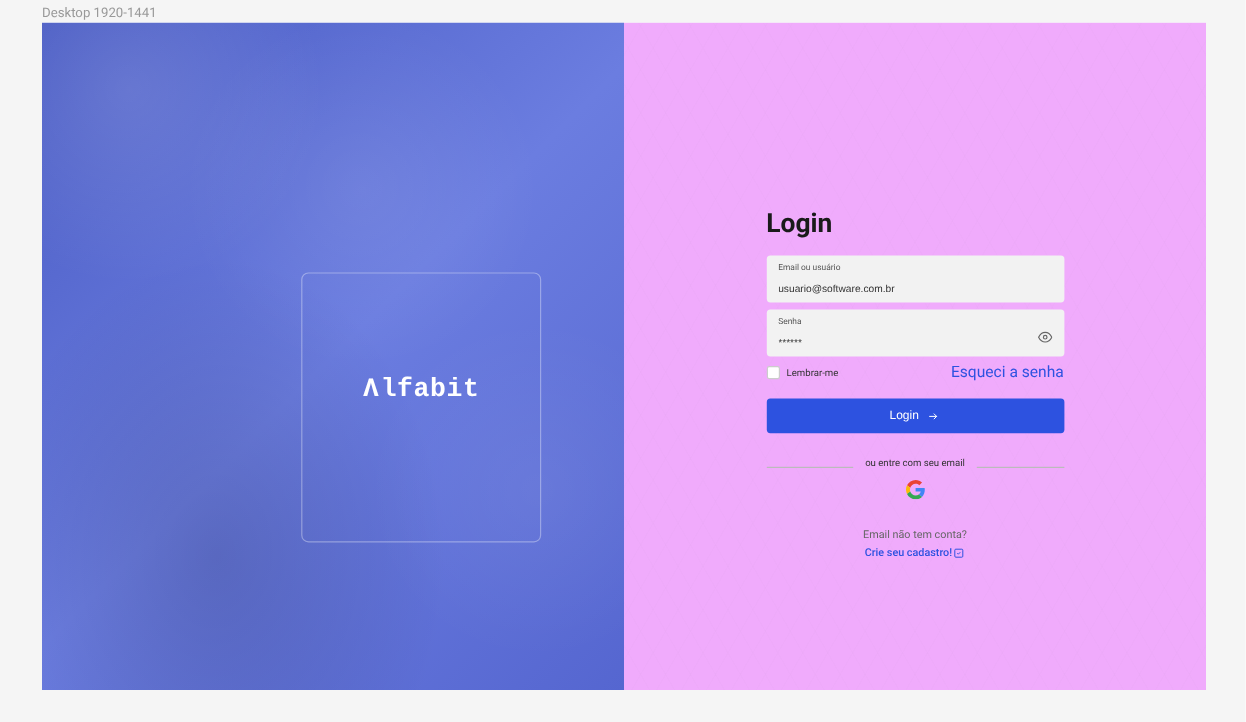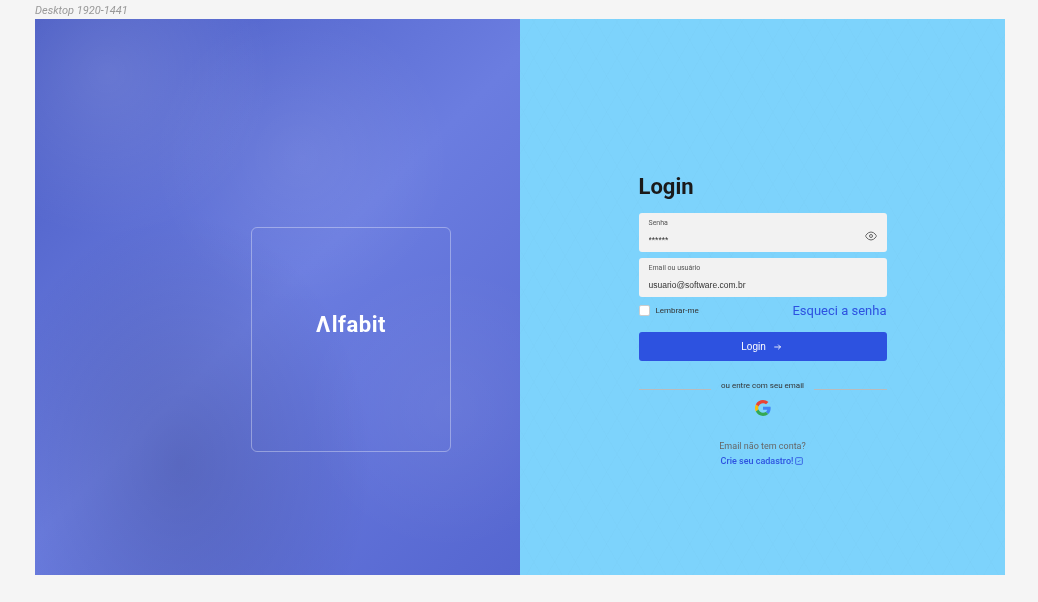--- a/index.html
+++ b/index.html
@@ -7,21 +7,20 @@
       font-family: -apple-system, BlinkMacSystemFont, 'Segoe UI', Roboto, sans-serif;
       background: #f5f5f5;
       width: 1038px;
       height: 602px;
       overflow: hidden;
     }
     .frame-label {
       color: #999;
       font-size: 11px;
       padding: 4px 12px 2px 35px;
-      font-style: italic;
     }
     .container {
       display: flex;
       width: 970px;
       height: 556px;
       margin: 0 0 0 35px;
       background: #fff;
     }
     .left-panel {
       width: 485px;
@@ -51,20 +50,21 @@
       left: 216px;
       width: 200px;
       height: 225px;
       border: 1px solid rgba(255,255,255,0.35);
       border-radius: 6px;
       display: flex;
       flex-direction: column;
       align-items: center;
       justify-content: center;
       padding: 20px;
+      font-family: Liberation Mono, monospace;
     }
     .logo {
       color: #fff;
       font-size: 22px;
       font-weight: 700;
       letter-spacing: 0.5px;
       margin-bottom: 30px;
     }
     .logo-a {
       display: inline-block;
@@ -72,21 +72,21 @@
     }
     .welcome-text {
       color: #fff;
       font-size: 10px;
       text-align: center;
       line-height: 1.5;
     }
     .right-panel {
       width: 485px;
       height: 556px;
-      background: #7dd3fc;
+      background: #f0abfc;
       position: relative;
       display: flex;
       flex-direction: column;
       align-items: center;
       padding-top: 155px;
     }
     .right-panel::before {
       content: "";
       position: absolute;
       inset: 0;
@@ -246,35 +246,35 @@
       </div>
     </div>
   </div>
 
   <div class="right-panel">
     <div class="form-wrap">
 
       <h1 class="login-title">Login</h1>
 
       <div class="field">
+        <label class="field-label">Email ou usuário</label>
+        <input class="field-input" type="text" value="usuario@software.com.br" style="">
+      </div>
+
+      <div class="field">
         <label class="field-label">Senha</label>
         <input class="field-input" type="text" value="******" style="">
         <span class="eye-icon">
           <svg viewBox="0 0 24 24" fill="none" stroke="#666" stroke-width="2">
             <path d="M1 12s4-8 11-8 11 8 11 8-4 8-11 8-11-8-11-8z"></path>
             <circle cx="12" cy="12" r="3"></circle>
           </svg>
         </span>
       </div>
 
-      <div class="field">
-        <label class="field-label">Email ou usuário</label>
-        <input class="field-input" type="text" value="usuario@software.com.br" style="">
-      </div>
-
       <div class="row-remember">
         <div class="remember-left">
           <div class="checkbox"></div>
           <span class="remember-label">Lembrar-me</span>
         </div>
         <span class="forgot-link">Esqueci a senha</span>
       </div>
 
       <button class="login-button">
         <span>Login</span>

